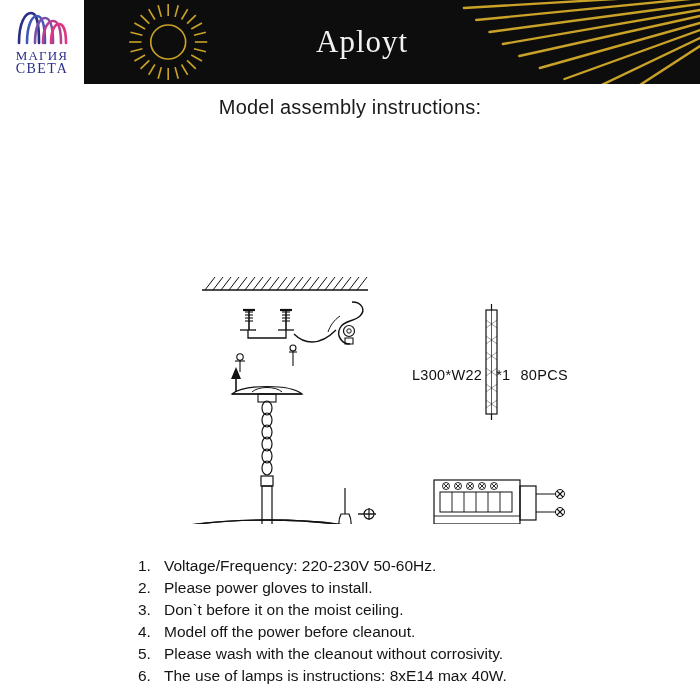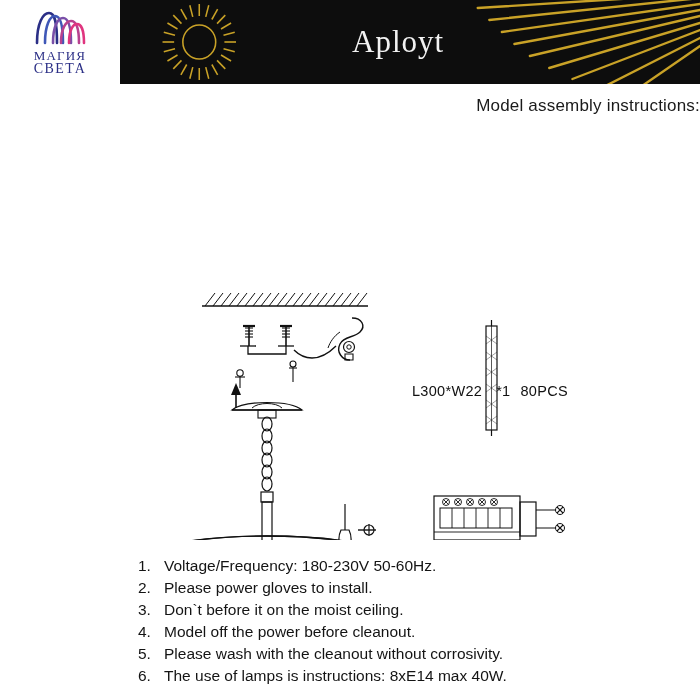--- a/index.html
+++ b/index.html
@@ -26,21 +26,21 @@
   .header {
     position: absolute;
     left: 0;
     top: 0;
     width: 700px;
     height: 84px;
     display: flex;
     align-items: stretch;
   }
   .brand-block {
-    width: 120px;
+    width: 84px;
     height: 84px;
     background: #ffffff;
     display: flex;
     flex-direction: column;
     align-items: center;
     justify-content: center;
     box-sizing: border-box;
     padding-top: 2px;
   }
   .brand-mark {
@@ -90,41 +90,41 @@
     letter-spacing: 1px;
     color: #f2f2f2;
   }
 
   
   .doc-title {
     position: absolute;
     top: 96px;
     left: 0;
     width: 700px;
-    text-align: right;
-    font-size: 17px;
+    text-align: center;
+    font-size: 20px;
     color: #1a1a1a;
     letter-spacing: 0.2px;
   }
   .doc-model {
     position: absolute;
     top: 118px;
     left: 0;
     width: 700px;
     text-align: center;
     font-size: 16.5px;
     color: #1a1a1a;
     letter-spacing: 0.6px;
   }
 
   
   .diagram {
     position: absolute;
     left: 0;
-    top: 140px;
+    top: 124px;
     width: 593px;
     height: 400px;
   }
   .spec-label {
     position: absolute;
     left: 412px;
     top: 243px;
     font-size: 14.5px;
     color: #111;
     letter-spacing: 0.3px;
@@ -504,21 +504,21 @@
     </svg>
 
     <div class="spec-label">
       <span>L300*W22</span><span class="qty">*1</span><span class="pcs">80PCS</span>
     </div>
   </div>
 
   <div class="instructions">
     <div class="ins-row">
       <span class="ins-num">1.</span>
-      <span class="ins-text">Voltage/Frequency: 180-230V 50-60Hz.</span>
+      <span class="ins-text">Voltage/Frequency: 220-230V 50-60Hz.</span>
     </div>
     <div class="ins-row">
       <span class="ins-num">2.</span>
       <span class="ins-text">Please power gloves to install.</span>
     </div>
     <div class="ins-row">
       <span class="ins-num">3.</span>
       <span class="ins-text">Don`t before it on the moist ceiling.</span>
     </div>
     <div class="ins-row">

